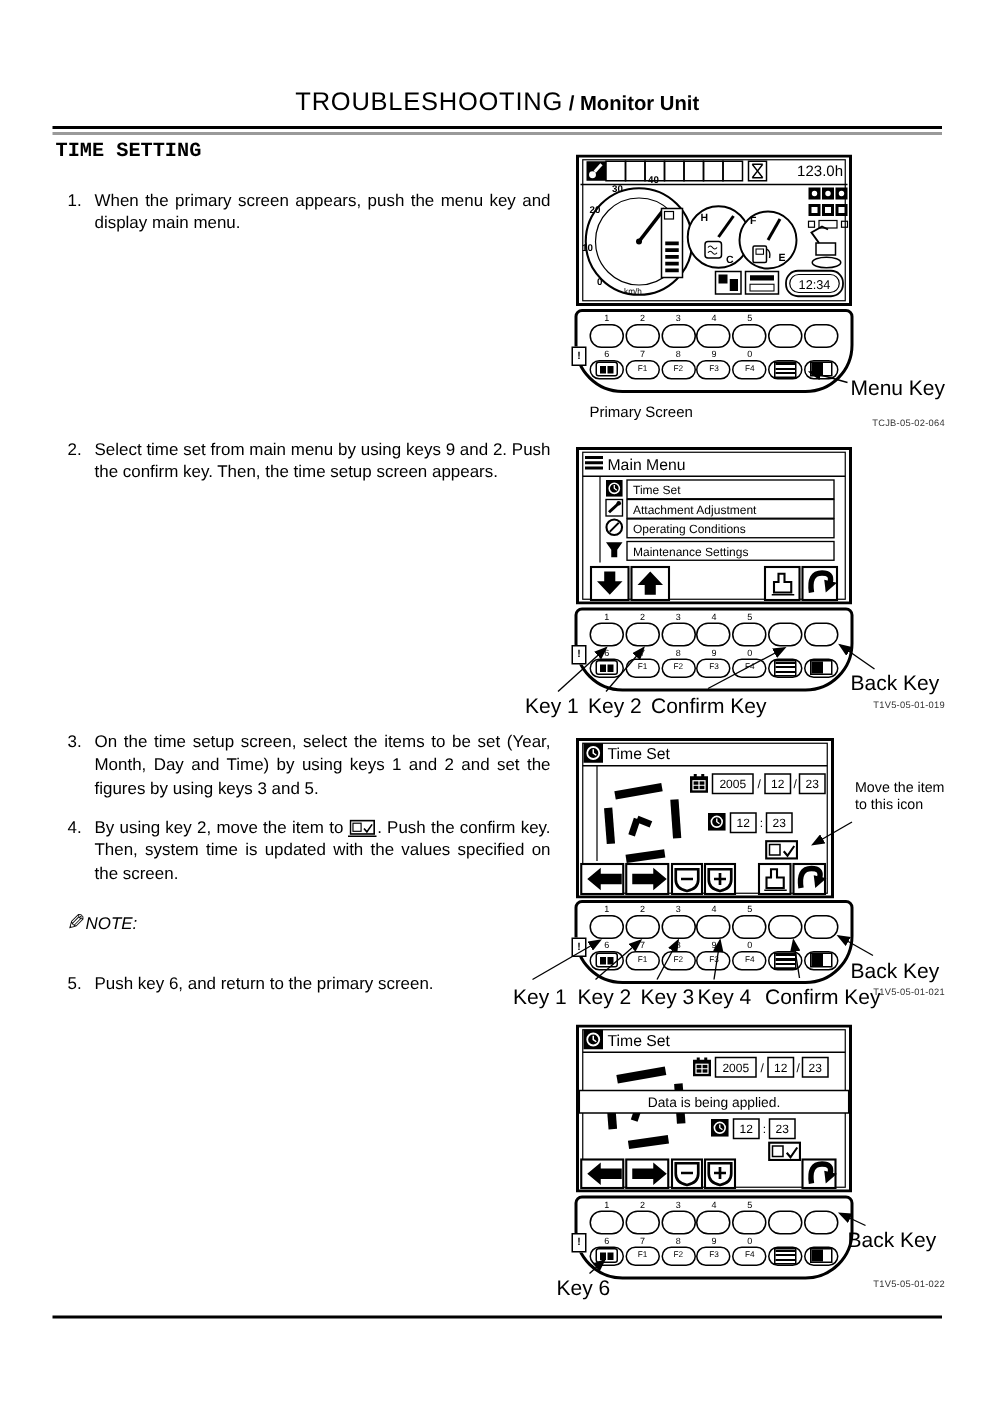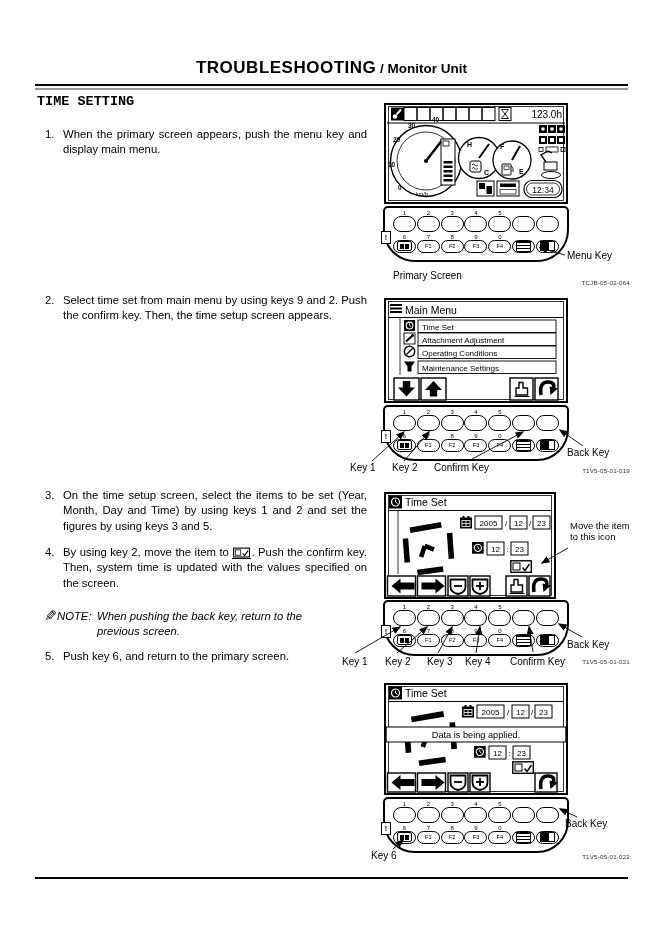--- a/index.html
+++ b/index.html
@@ -1,21 +1,21 @@
 <!DOCTYPE html>
 <html><head>
 <meta charset="utf-8">
 <style>
   html,body{margin:0;padding:0;background:#fff;}
   #page{position:relative;width:663px;height:937px;background:#fff;overflow:hidden;
         font-family:"Liberation Sans",sans-serif;color:#000;}
   .abs{position:absolute;}
   
   .hdr{left:0;top:58px;width:663px;text-align:center;white-space:nowrap;}
-  .hdr .t1{font-size:17px;font-weight:bold;letter-spacing:.5px;}
+  .hdr .t1{font-size:17px;font-weight:normal;letter-spacing:.5px;}
   .hdr .t2{font-size:13.5px;font-weight:bold;}
   .rule2{left:35px;top:84px;width:593px;height:2px;border-top:2.5px solid #000;border-bottom:2px solid #9a9a9a;}
   .section{left:37px;top:94px;font-size:13.5px;font-weight:bold;font-family:Liberation Mono, monospace;}
   
   .step{display:flex;font-size:11.3px;line-height:1.36;}
   .step .num{width:18px;flex:0 0 18px;}
   .step .stext{flex:1;text-align:justify;}
   .note{display:flex;font-size:11.3px;line-height:1.36;font-style:italic;}
   .note-icon{font-size:15px;font-style:normal;transform:scaleX(-1);flex:0 0 20px;width:20px;line-height:14px;}
   .note .nlabel{flex:0 0 40px;width:40px;}
@@ -31,21 +31,21 @@
   .key{width:23px;height:16px;border:1.5px solid #000;border-radius:8px;background:#fff;box-sizing:border-box;}
   .r2 .key{height:13.5px;border-radius:7px;border-width:1.2px;display:flex;align-items:center;justify-content:center;font-size:5.5px;}
   .icon-menu{width:13px;height:9px;border:1.1px solid #000;
              background:repeating-linear-gradient(to bottom,#000 0 1.4px,#fff 1.4px 3px);}
   .icon-k6{width:13px;height:8px;border:1px solid #000;border-radius:2px;display:flex;gap:1px;align-items:center;justify-content:center;}
   .icon-k6 span{display:block;width:4px;height:5px;background:#000;}
   .icon-ss{width:13px;height:8px;border:1px solid #000;background:linear-gradient(90deg,#000 0 8px,#fff 8px);}
   .kalert{position:absolute;left:-4px;top:23px;width:8px;height:11px;border:1px solid #000;background:#fff;
           font-size:7px;line-height:11px;text-align:center;font-weight:bold;}
   
-  .lbl{position:absolute;font-size:10px;white-space:nowrap;}
+  .lbl{position:absolute;font-size:14px;white-space:nowrap;}
   .cap{position:absolute;font-size:10px;text-align:left;}
   .code{position:absolute;font-size:6.2px;color:#333;width:85px;text-align:right;letter-spacing:.2px;}
   .ann{position:absolute;font-size:9.5px;line-height:1.18;width:64px;}
   
   svg.screen{position:absolute;}
   svg text{font-family:"Liberation Sans",sans-serif;fill:#000;}
   
   .frule{left:35px;top:877px;width:593px;height:2px;background:#000;}
   .footer{left:0;top:883px;width:663px;text-align:center;font-size:11.5px;font-weight:bold;}
 </style>
@@ -137,21 +137,20 @@
   </div>
   <div class="abs step" style="left:45px;top:545px;width:322px">
     <span class="num">4.</span>
     <span class="stext"><span>By using key 2, move the item to </span><span class="inline-check-wrap"><svg width="17" height="11" viewBox="0 0 22 13">
             <use href="#checkicon"></use>
           </svg></span><span>. Push the confirm key. Then, system time is updated with the values specified on the screen.</span></span>
   </div>
   <div class="abs note" style="left:37px;top:609px;width:330px">
     <span class="note-icon">✎</span>
     <span class="nlabel">NOTE:</span>
-    <span class="ntext">When pushing the back key, return to the previous screen.</span>
   </div>
   <div class="abs step" style="left:45px;top:649px;width:322px">
     <span class="num">5.</span>
     <span class="stext">Push key 6, and return to the primary screen.</span>
   </div>
 
   <svg class="screen" style="left:384px;top:103px" width="184" height="101" viewBox="0 0 184 101">
     <rect x="1" y="1" width="182" height="99" fill="#fff" stroke="#000" stroke-width="2"></rect>
     <rect x="4.5" y="3.5" width="175" height="94" fill="none" stroke="#000" stroke-width="0.8"></rect>
     <g>

